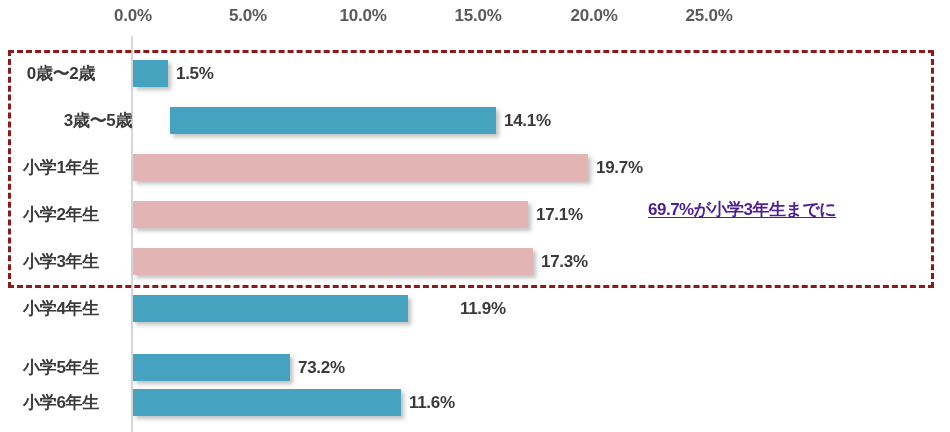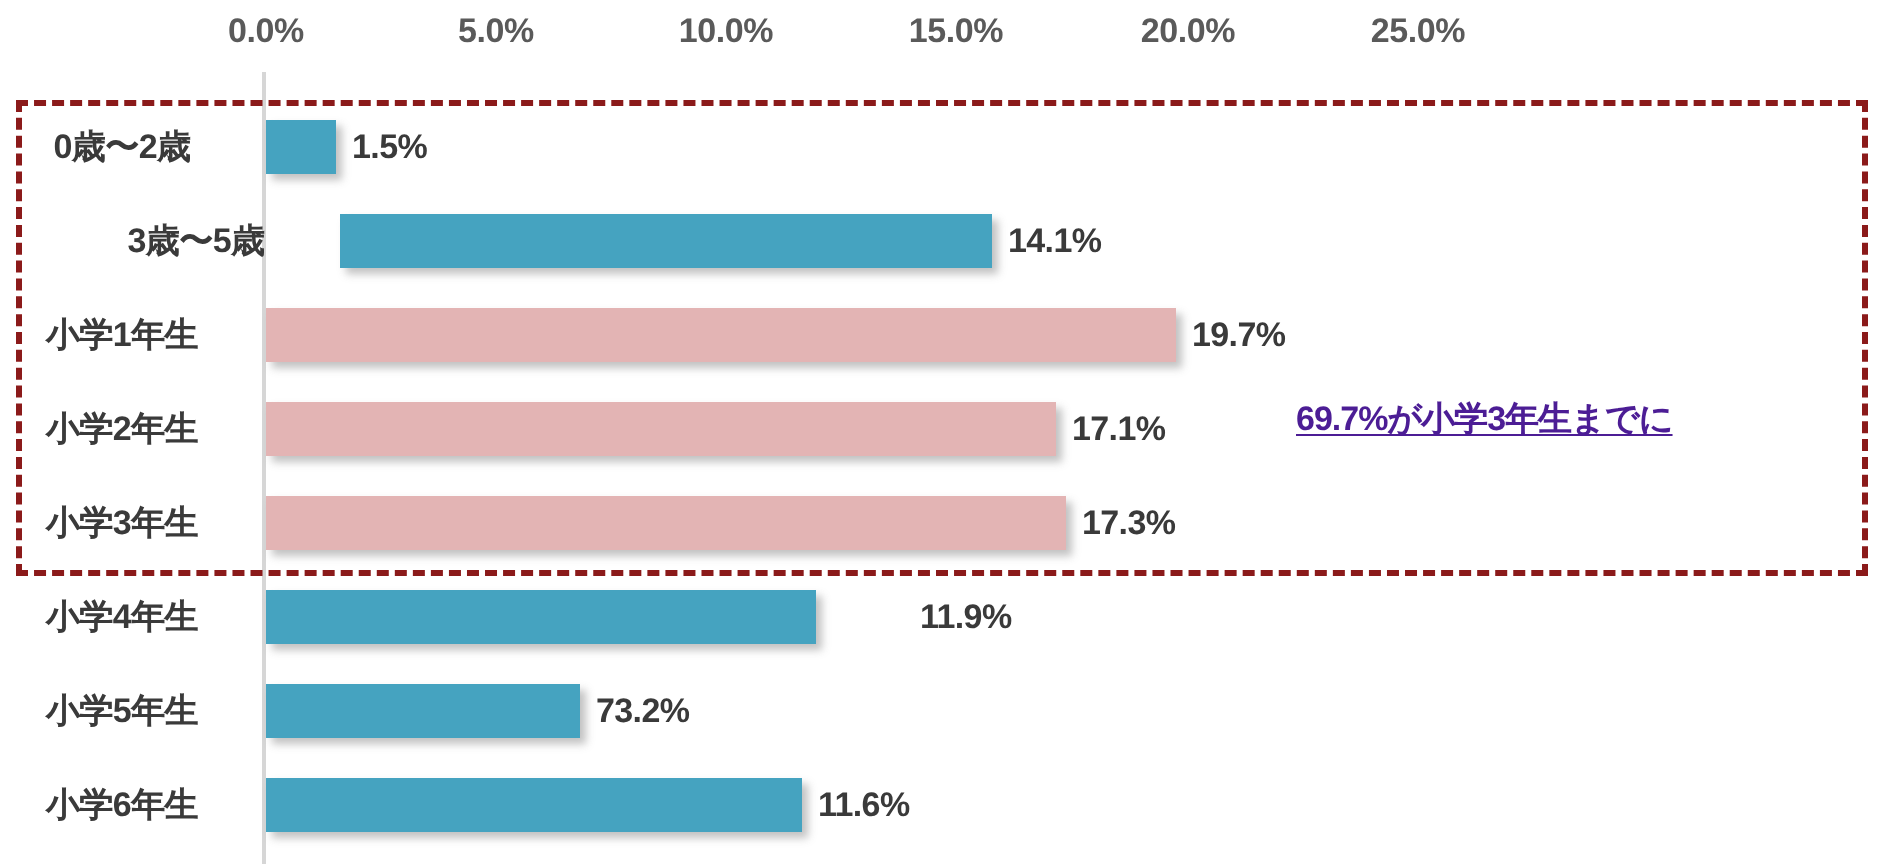--- a/index.html
+++ b/index.html
@@ -176,21 +176,21 @@
       <div class="bar pink" style="width:400px;"></div>
       <div class="bar-value" style="left:541px;">17.3%</div>
     </div>
 
     <div class="row" style="top:249px;">
       <div class="cat-label">小学4年生</div>
       <div class="bar blue" style="width:275px;"></div>
       <div class="bar-value" style="left:416px;margin-left:44px;">11.9%</div>
     </div>
 
-    <div class="row" style="top:296px;">
+    <div class="row" style="top:308px;">
       <div class="cat-label">小学5年生</div>
       <div class="bar blue" style="width:157px;"></div>
       <div class="bar-value" style="left:298px;">73.2%</div>
     </div>
 
     <div class="row" style="top:343px;">
       <div class="cat-label">小学6年生</div>
       <div class="bar blue" style="width:268px;"></div>
       <div class="bar-value" style="left:409px;">11.6%</div>
     </div>

